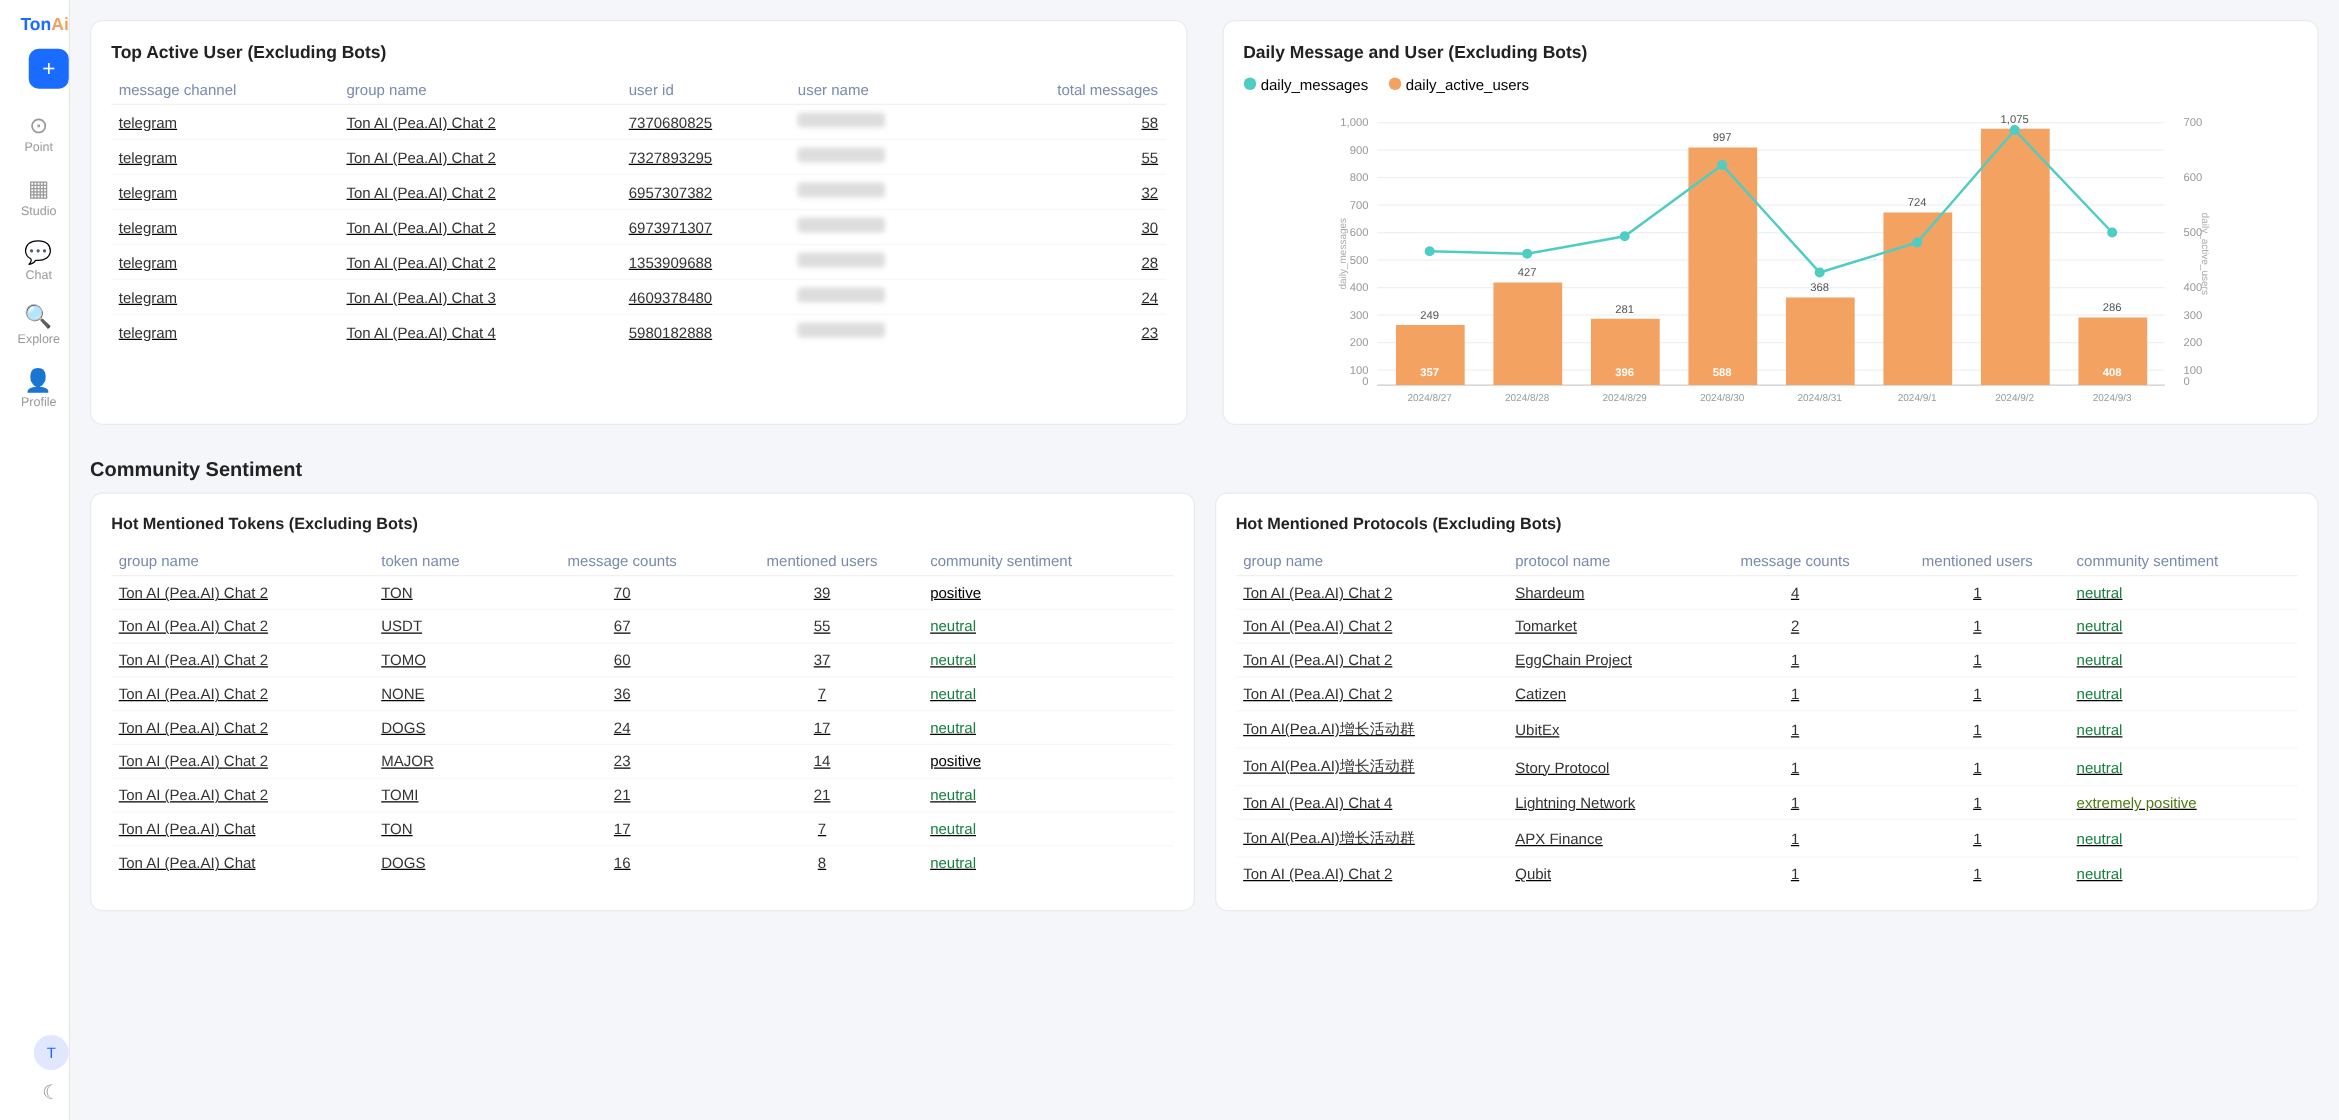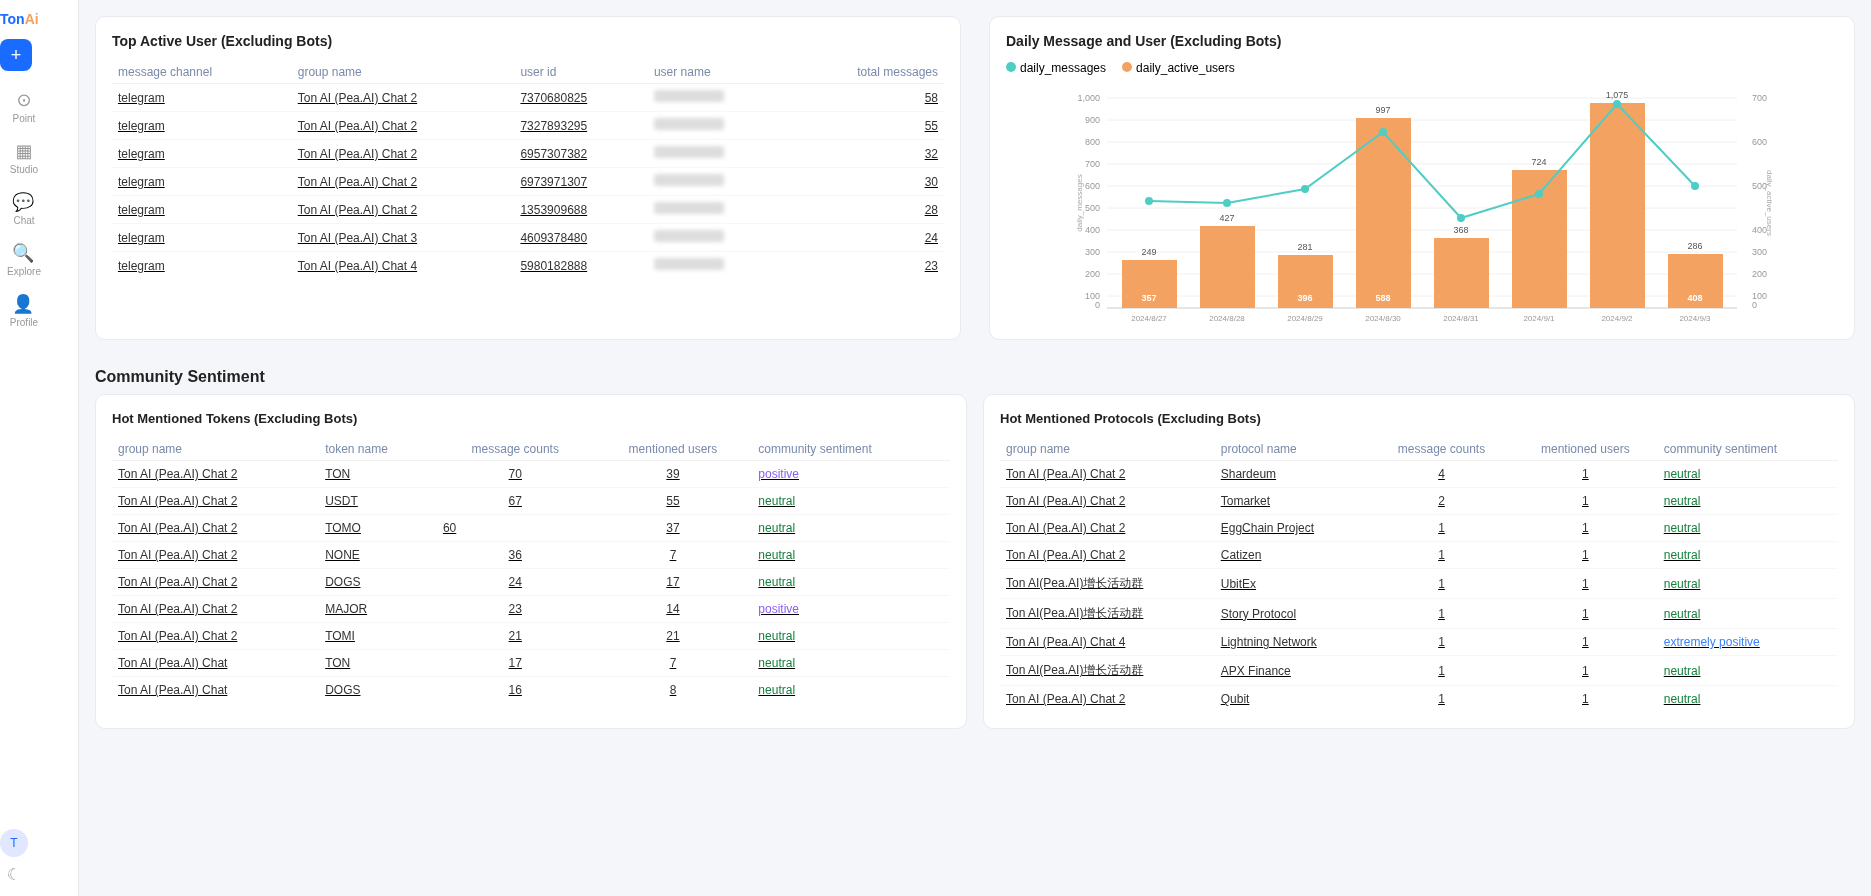--- a/index.html
+++ b/index.html
@@ -1,25 +1,25 @@
 <!DOCTYPE html>
 <html><head>
   <meta charset="utf-8">
   <style>
     * { box-sizing: border-box; margin: 0; padding: 0; }
     body { font-family: -apple-system, BlinkMacSystemFont, 'Segoe UI', sans-serif; background: #f5f6fa; display: flex; height: 896px; overflow: hidden; font-size: 13px; }
 
     
     #sidebar {
-      width: 79px;
+      width: 56px;
       background: #fff;
       border-right: 1px solid #e8e8e8;
       display: flex;
       flex-direction: column;
-      align-items: flex-start;
+      align-items: flex-end;
       padding: 12px 0;
       gap: 4px;
       flex-shrink: 0;
     }
     .sidebar-logo {
       font-size: 14px;
       font-weight: 700;
       color: #1a6bff;
       margin-bottom: 8px;
       text-align: center;
@@ -187,23 +187,23 @@
       gap: 16px;
     }
 
     .sub-panel-title {
       font-size: 13px;
       font-weight: 600;
       color: #222;
       margin-bottom: 12px;
     }
 
-    .sentiment-positive { color: #8b5cf6; }
+    .sentiment-positive { color: #000000; }
     .sentiment-neutral { color: #15803d; }
-    .sentiment-extremely-positive { color: #3b82f6; }
+    .sentiment-extremely-positive { color: #4d7c0f; }
   </style>
 </head>
 <body>
 
 <div id="sidebar">
   <div class="sidebar-logo">
     <span>Ton</span><span style="color:#f4a261">Ai</span>
   </div>
   <div class="sidebar-add-btn">
     <span>+</span>
@@ -435,21 +435,21 @@
               <tr>
     <td>Ton AI (Pea.AI) Chat 2</td>
     <td>USDT</td>
     <td style="text-align:center">67</td>
     <td style="text-align:center">55</td>
     <td class="sentiment-neutral">neutral</td>
   </tr>
               <tr>
     <td>Ton AI (Pea.AI) Chat 2</td>
     <td>TOMO</td>
-    <td style="text-align:left">60</td>
+    <td style="text-align:center">60</td>
     <td style="text-align:center">37</td>
     <td class="sentiment-neutral">neutral</td>
   </tr>
               <tr>
     <td>Ton AI (Pea.AI) Chat 2</td>
     <td>NONE</td>
     <td style="text-align:center">36</td>
     <td style="text-align:center">7</td>
     <td class="sentiment-neutral">neutral</td>
   </tr>

